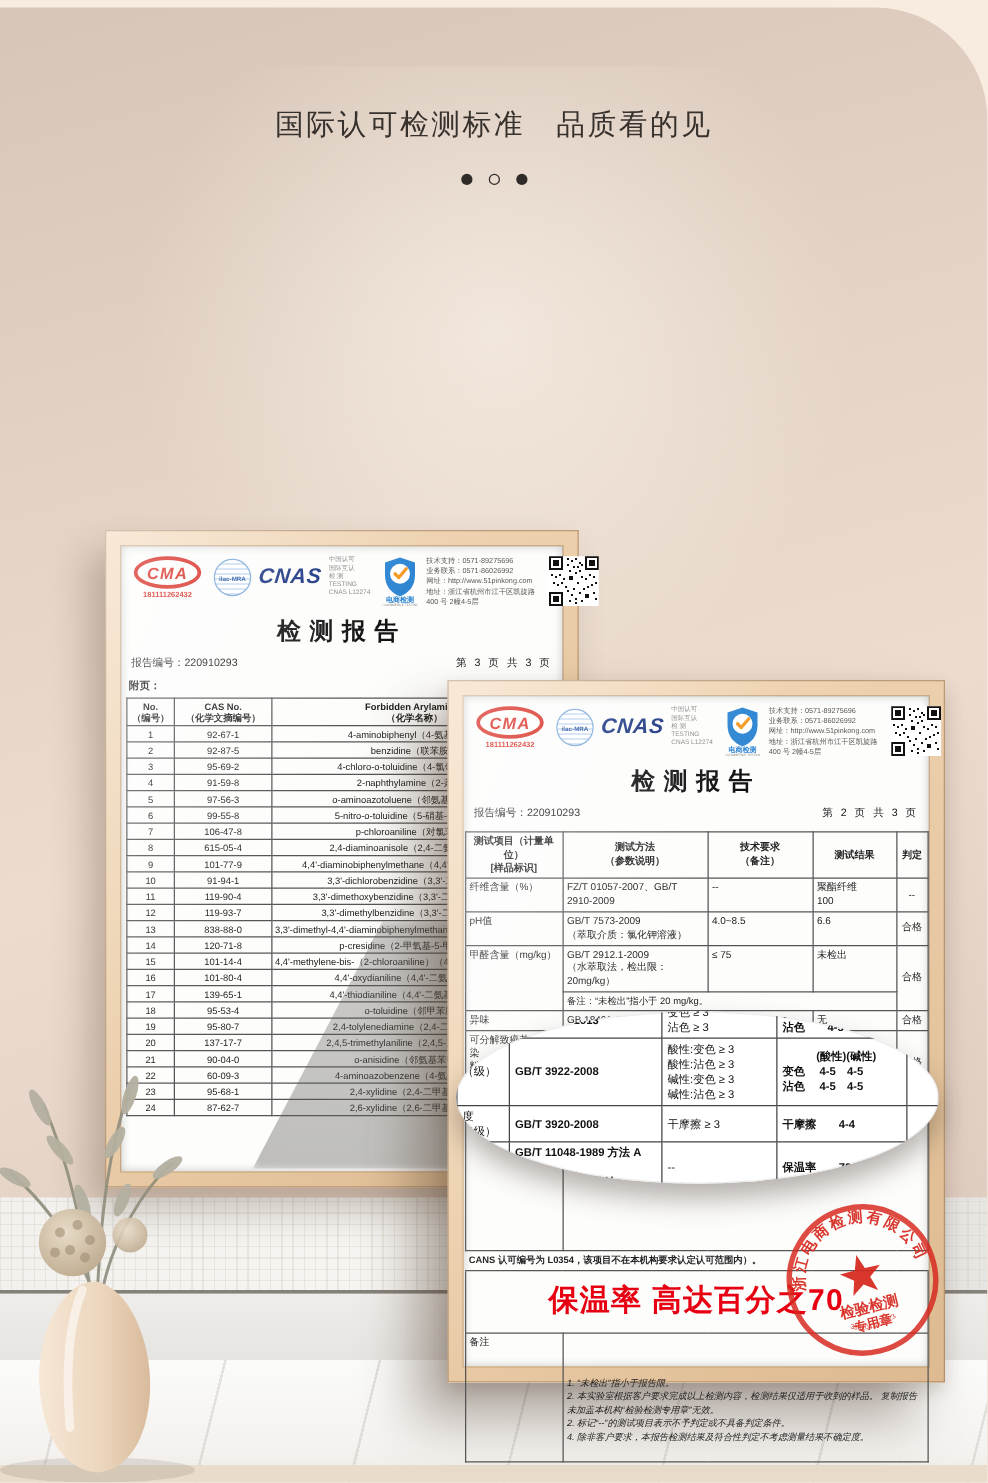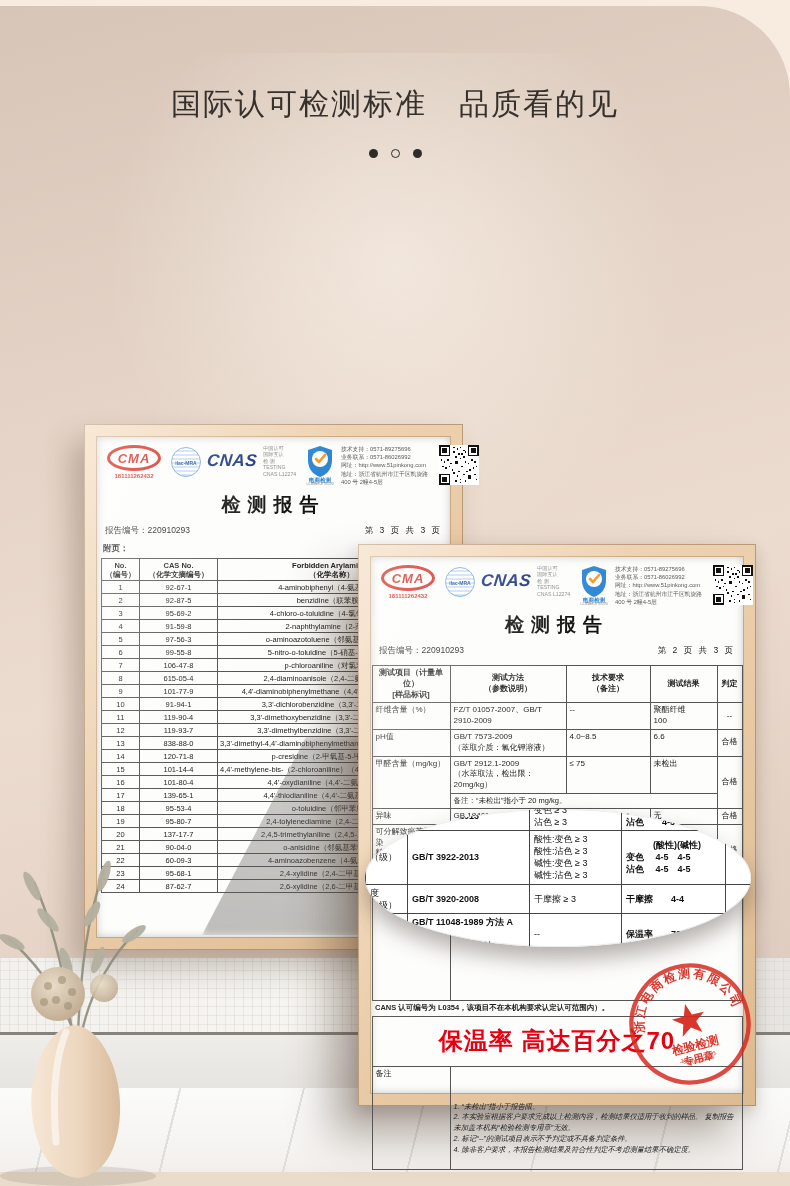--- a/index.html
+++ b/index.html
@@ -19,21 +19,21 @@
   .band-mid  { position:absolute; left:0; top:1029px; width:100%; height:56px;
     background:linear-gradient(180deg,#efedea,#e6e4e1); }
   .floor { position:absolute; left:0; top:1082px; width:100%; height:104px; background:
       repeating-linear-gradient(104deg, transparent 0 54px, rgba(198,196,190,.45) 54px 56px, transparent 56px 120px),
       linear-gradient(180deg,#fbfbfa 0%,#f4f2ef 70%,#efe9e1 100%); }
   .floor-strip { position:absolute; left:0; top:1166px; width:100%; height:20px; background:#e9dcca; }
 
   
   .hero { position:absolute; left:0; top:58px; width:100%; text-align:center; z-index:2; }
   .hero h1 { font-size:60px; font-weight:900; color:#272320; letter-spacing:5px; }
-  .hero p { margin-top:26px; font-size:30px; font-weight:500; color:#36312c; letter-spacing:2px; }
+  .hero p { margin-top:26px; font-size:23px; font-weight:500; color:#36312c; letter-spacing:2px; }
   .dots { margin-top:24px; display:flex; justify-content:center; gap:13px; align-items:center; }
   .dot { width:9px; height:9px; border-radius:50%; background:#2e2b28; display:inline-block; }
   .dot.hollow { background:transparent; border:1.5px solid #2e2b28; }
 
   
   .frame { position:absolute; background:linear-gradient(135deg,#f4ddc2 0%,#ebceaa 45%,#ddba90 100%); }
   .frame::before { content:''; position:absolute; inset:0; border:1px solid rgba(146,110,74,.55); pointer-events:none; }
   .frame::after { content:''; position:absolute; inset:0; background:linear-gradient(115deg, rgba(255,255,255,.35), rgba(255,255,255,0) 42%); pointer-events:none; }
   .frame-left { left:84px; top:424px; width:379px; height:526px; z-index:3;
     box-shadow:-12px 18px 28px rgba(80,58,40,.30); }
@@ -597,21 +597,21 @@
             <td class="m1">耐水</td>
             <td class="m2 std">GB/T 5713-2013</td>
             <td class="m3">变色 ≥ 3
 沾色 ≥ 3</td>
             <td class="m4 res">变色　　4-5
 沾色　　4-5</td>
             <td class="m5">合格</td>
           </tr>
           <tr>
             <td class="m1">（级）</td>
-            <td class="m2 std">GB/T 3922-2013</td>
+            <td class="m2 std">GB/T 3922-2008</td>
             <td class="m3">酸性:变色 ≥ 3
 酸性:沾色 ≥ 3
 碱性:变色 ≥ 3
 碱性:沾色 ≥ 3</td>
             <td class="m4 res">　　　(酸性)(碱性)
 变色　 4-5　4-5
 沾色　 4-5　4-5</td>
             <td class="m5"></td>
           </tr>
           <tr>

